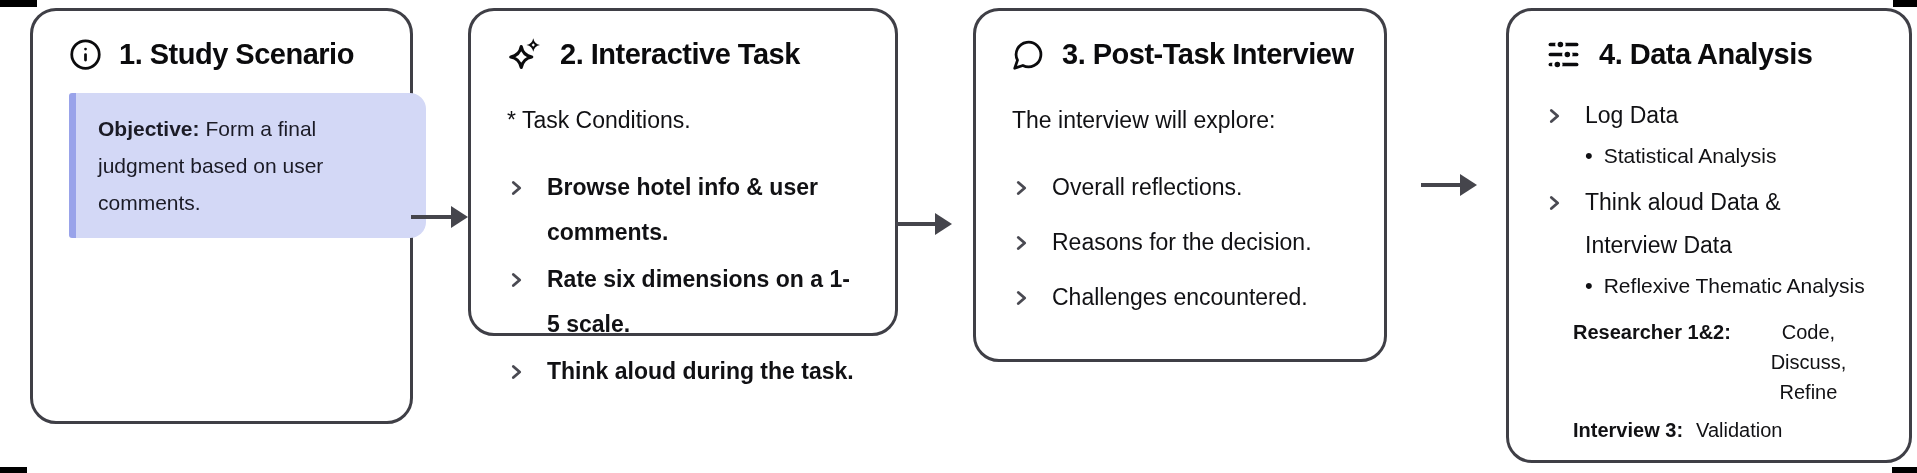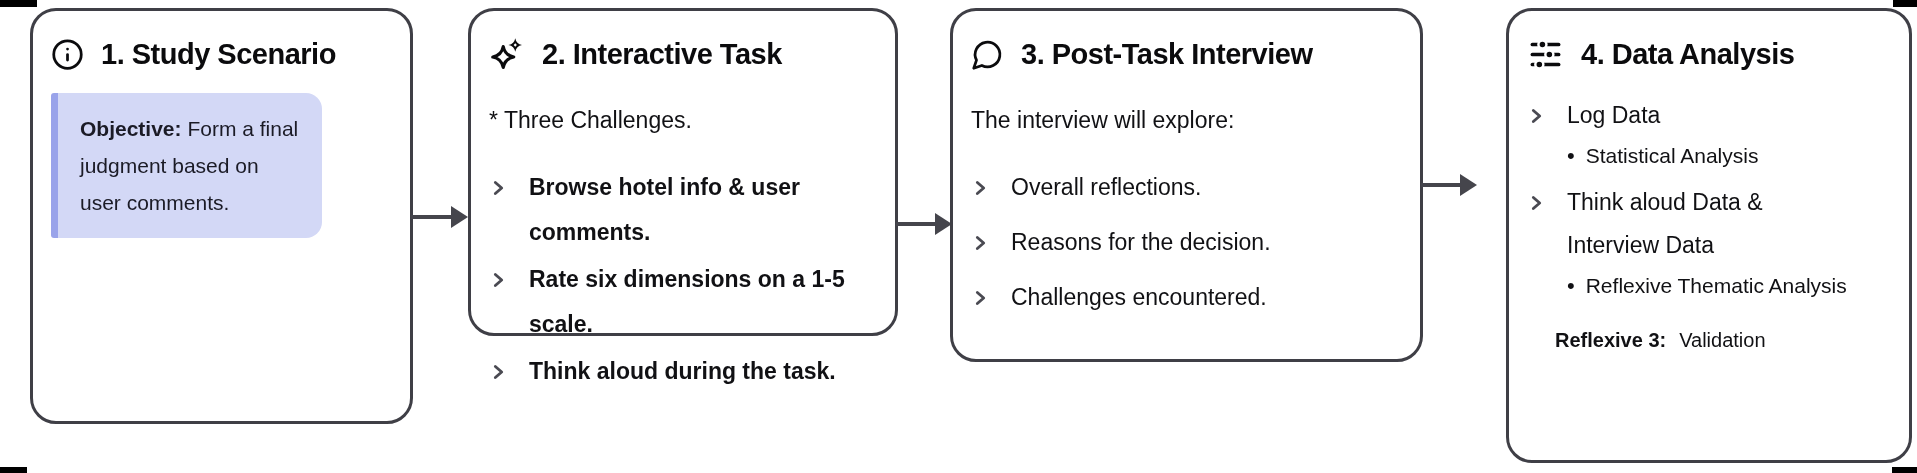--- a/index.html
+++ b/index.html
@@ -7,38 +7,38 @@
     --arrow:#45454c; --obj-bg:#d3d8f6; --obj-strip:#99a3ea; --bg:#ffffff; --mark:#000000;
   }
   *{margin:0;padding:0;box-sizing:border-box;}
   html,body{background:var(--bg);}
   .canvas{
     position:relative;width:1917px;height:473px;background:var(--bg);overflow:hidden;
     font-family:"Liberation Sans","DejaVu Sans",sans-serif;color:var(--text);
   }
   .card{
     position:absolute;top:8px;background:var(--bg);
-    border:3px solid var(--border);border-radius:26px;padding:25px 18px;
+    border:3px solid var(--border);border-radius:26px;padding:25px 36px;
   }
   .c1{left:30px;width:383px;height:416px;}
   .c2{left:468px;width:430px;height:328px;}
-  .c3{left:950px;width:473px;height:354px;}
+  .c3{left:973px;width:414px;height:354px;}
   .c4{left:1506px;width:406px;height:455px;}
 
   .title-row{display:flex;align-items:center;gap:17px;height:36px;}
   .title-icon{flex:none;display:flex;align-items:center;}
   .title-icon svg{display:block;}
   .card h2{font-size:29px;font-weight:700;letter-spacing:-0.5px;color:var(--title);white-space:nowrap;}
 
   .body-text{font-size:23px;line-height:45px;margin-top:26px;}
   .c1 .body-text{max-width:292px;}
 
   .objective{
     margin-top:21px;background:var(--obj-bg);border-left:7px solid var(--obj-strip);
-    border-radius:3px 16px 16px 3px;padding:17px 22px;width:271px;
+    border-radius:3px 16px 16px 3px;padding:17px 22px;width:357px;
     font-size:21px;line-height:37px;color:#1b1b26;
   }
   .objective b{font-weight:700;}
 
   .note{font-size:23px;line-height:45px;margin-top:26px;}
   .list{margin-top:22px;}
   .bullet{display:flex;align-items:flex-start;font-size:23px;line-height:45px;}
   .c2 .bullet{margin-bottom:2px;font-weight:bold;}
   .c3 .bullet{margin-bottom:10px;}
   .chev{flex:none;width:40px;padding-top:12px;}
@@ -101,21 +101,21 @@
     <div class="title-row">
       <span class="title-icon">
         <svg width="36" height="36" viewBox="0 0 24 24">
           <path d="M9.5 7 Q10.6 12.9 16.5 14 Q10.6 15.1 9.5 21 Q8.4 15.1 2.5 14 Q8.4 12.9 9.5 7 Z" fill="none" stroke="#0b0b0d" stroke-width="2.1" stroke-linejoin="round"></path>
           <path d="M17.5 1.5 Q18.2 5.3 22 6 Q18.2 6.7 17.5 10.5 Q16.8 6.7 13 6 Q16.8 5.3 17.5 1.5 Z" fill="#0b0b0d"></path>
           <path d="M17.5 4.9 L18.6 6 L17.5 7.1 L16.4 6 Z" fill="#ffffff"></path>
         </svg>
       </span>
       <h2>2. Interactive Task</h2>
     </div>
-    <p class="note">* Three Challenges.</p>
+    <p class="note">* Task Conditions.</p>
     <div class="list">
       <div class="bullet">
         <span class="chev">
           <svg width="19" height="22" viewBox="0 0 24 24" fill="none" stroke="#4a4a52" stroke-width="3.6" stroke-linecap="round" stroke-linejoin="round">
               <path d="M8 5 L16 12 L8 19"></path>
             </svg>
         </span>
         <span class="b-text">Browse hotel info &amp; user comments.</span>
       </div>
       <div class="bullet">
@@ -224,23 +224,25 @@
         </span>
         <span class="item-text">Think aloud Data &amp; Interview Data</span>
       </div>
       <div class="sub">
         <span class="dot">•</span>
         <span>Reflexive Thematic Analysis</span>
       </div>
     </div>
     <div class="res-block">
       <div class="res-row">
+        <span class="res-label">Researcher 1&amp;2:</span>
+        <span class="res-value">Code, Discuss, Refine</span>
       </div>
       <div class="res-row">
-        <span class="res-label">Reflexive 3:</span>
+        <span class="res-label">Interview 3:</span>
         <span class="res-value">Validation</span>
       </div>
     </div>
   </section>
 
   <div class="mark tl"></div>
   <div class="mark tr"></div>
   <div class="mark bl"></div>
   <div class="mark br"></div>
 </div>

